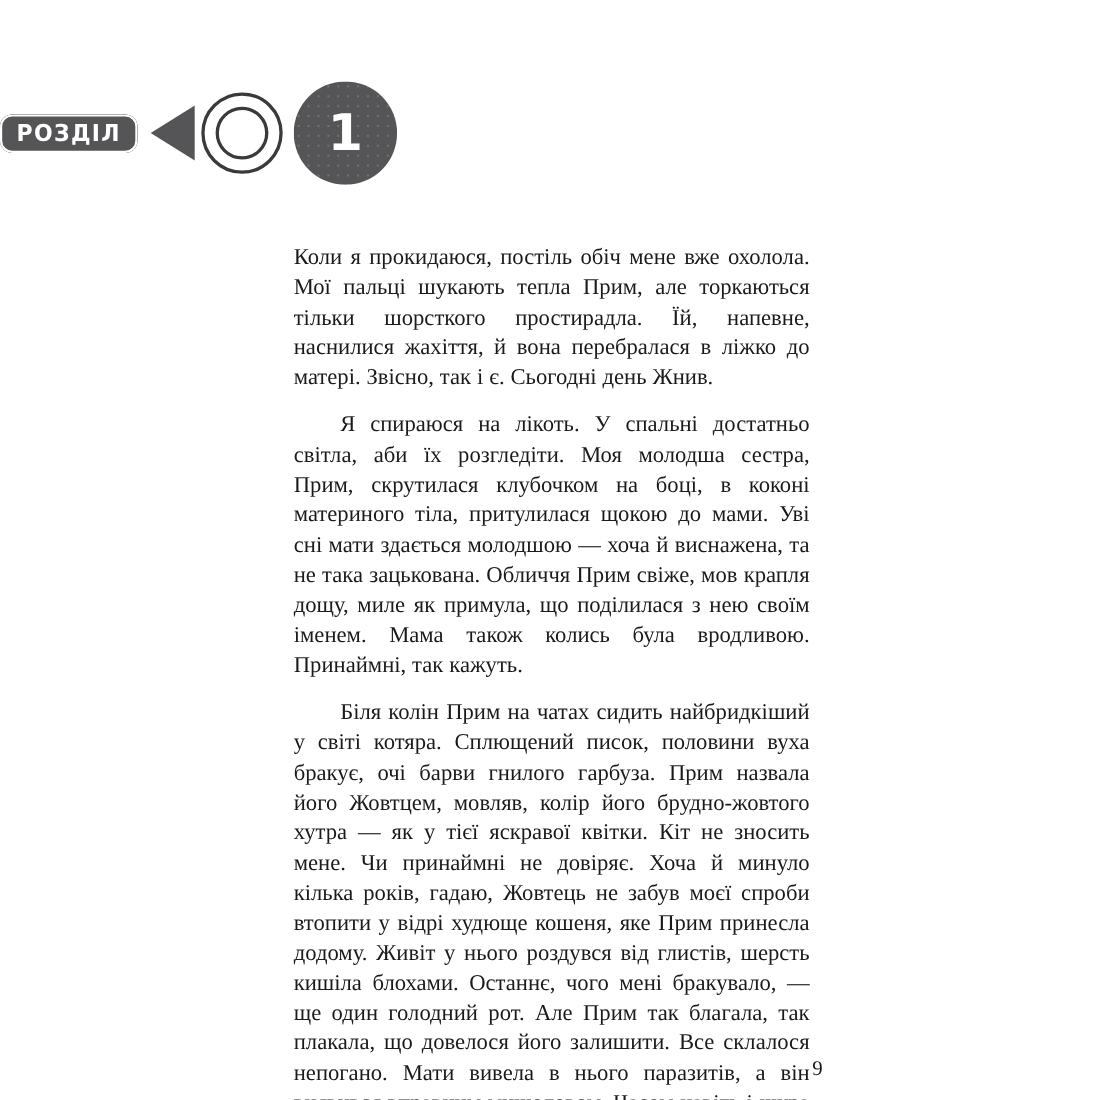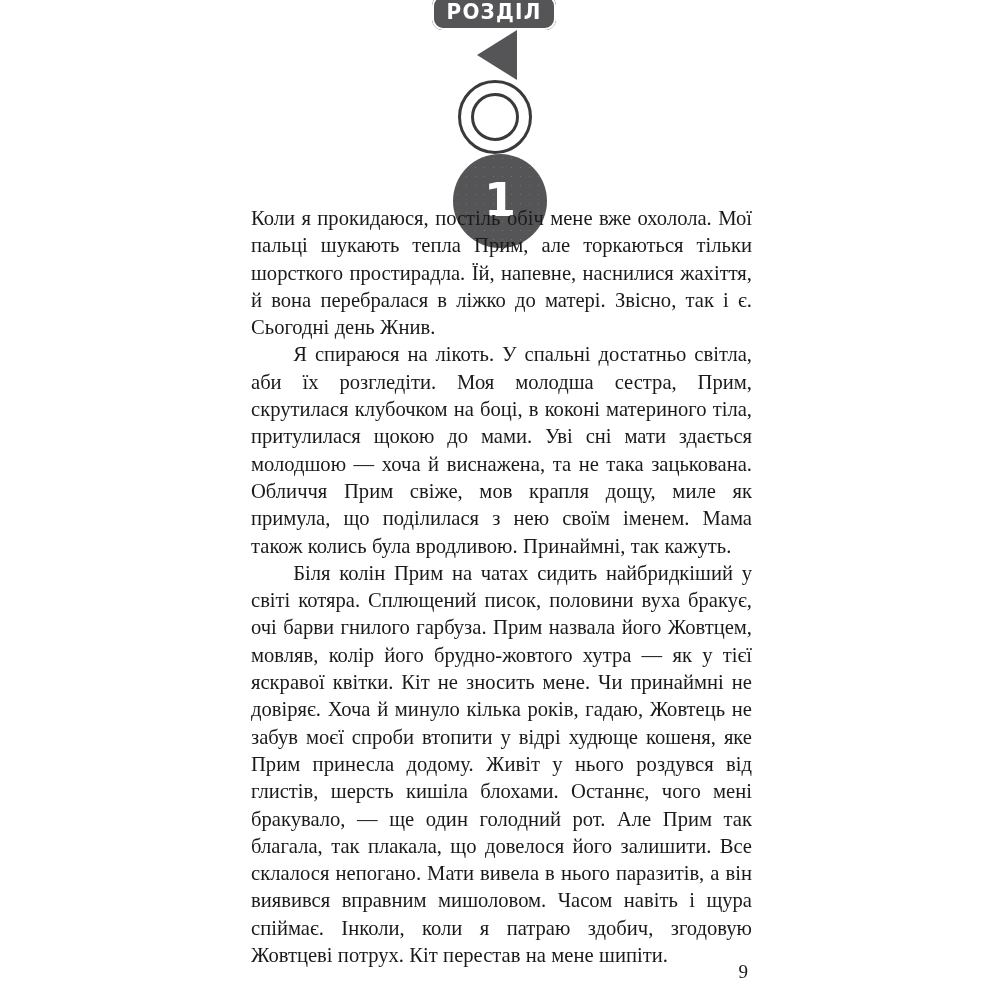--- a/index.html
+++ b/index.html
@@ -27,23 +27,21 @@
 
   
   .chapter-header {
     position: absolute;
     left: 0;
     top: 62px;
     width: 1000px;
     height: 118px;
     display: flex;
     align-items: center;
-    justify-content: center;
     gap: 0px;
-    flex-direction: column;
   }
 
   .chapter-badge {
     background: #555557;
     color: #ffffff;
     border-radius: 11px;
     padding: 7px 15px 8px 15px;
     font-family: "DejaVu Sans", sans-serif;
     font-weight: 700;
     font-size: 20px;
@@ -116,21 +114,21 @@
   }
 
   
   .body-text {
     position: absolute;
     left: 251px;
     top: 205px;
     width: 501px;
   }
   .body-text p {
-    margin: 0;
+    margin: 16px;
     text-align: justify;
     text-justify: inter-word;
     font-size: 20.6px;
     line-height: 27.3px;
     text-indent: 2.05em;
     hyphens: manual;
     word-spacing: 0.01em;
   }
   .body-text p.first {
     text-indent: 0;

